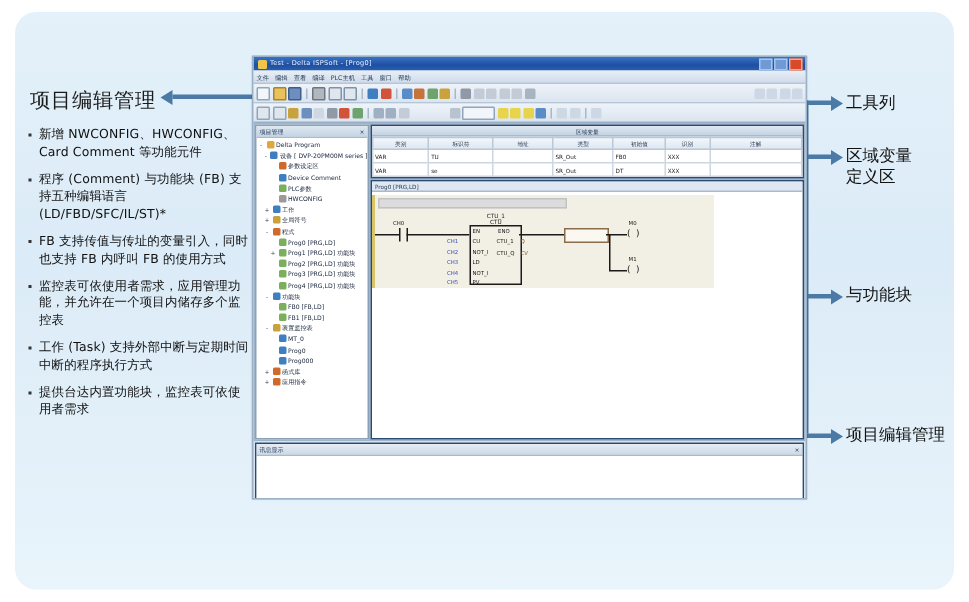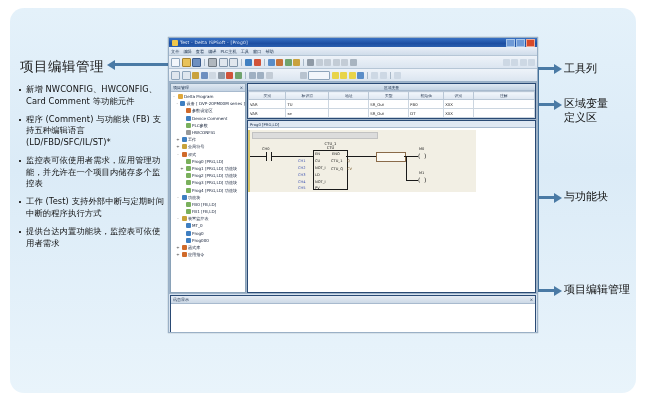--- a/index.html
+++ b/index.html
@@ -196,22 +196,23 @@
 
 <div id="root">
 
   <div class="backdrop"></div>
 
   <div class="feature-col">
     <div class="feature-title">项目编辑管理</div>
     <ul class="bullets">
       <li>新增 NWCONFIG、HWCONFIG、Card Comment 等功能元件</li>
       <li>程序 (Comment) 与功能块 (FB) 支持五种编辑语言 (LD/FBD/SFC/IL/ST)*</li>
+      <li>FB 支持传值与传址的变量引入，同时也支持 FB 内呼叫 FB 的使用方式</li>
       <li>监控表可依使用者需求，应用管理功能，并允许在一个项目内储存多个监控表</li>
-      <li>工作 (Test) 支持外部中断与定期时间中断的程序执行方式</li>
+      <li>工作 (Task) 支持外部中断与定期时间中断的程序执行方式</li>
       <li>提供台达内置功能块，监控表可依使用者需求</li>
     </ul>
   </div>
 
   <div class="arrow left" style="left:107px;top:63px;width:62px;">
     <div class="shaft" style="left:8px;right:0;width:54px;"></div>
     <div class="head" style="left:0;"></div>
   </div>
 
   <div class="arrow right" style="left:536px;top:67px;width:26px;">

